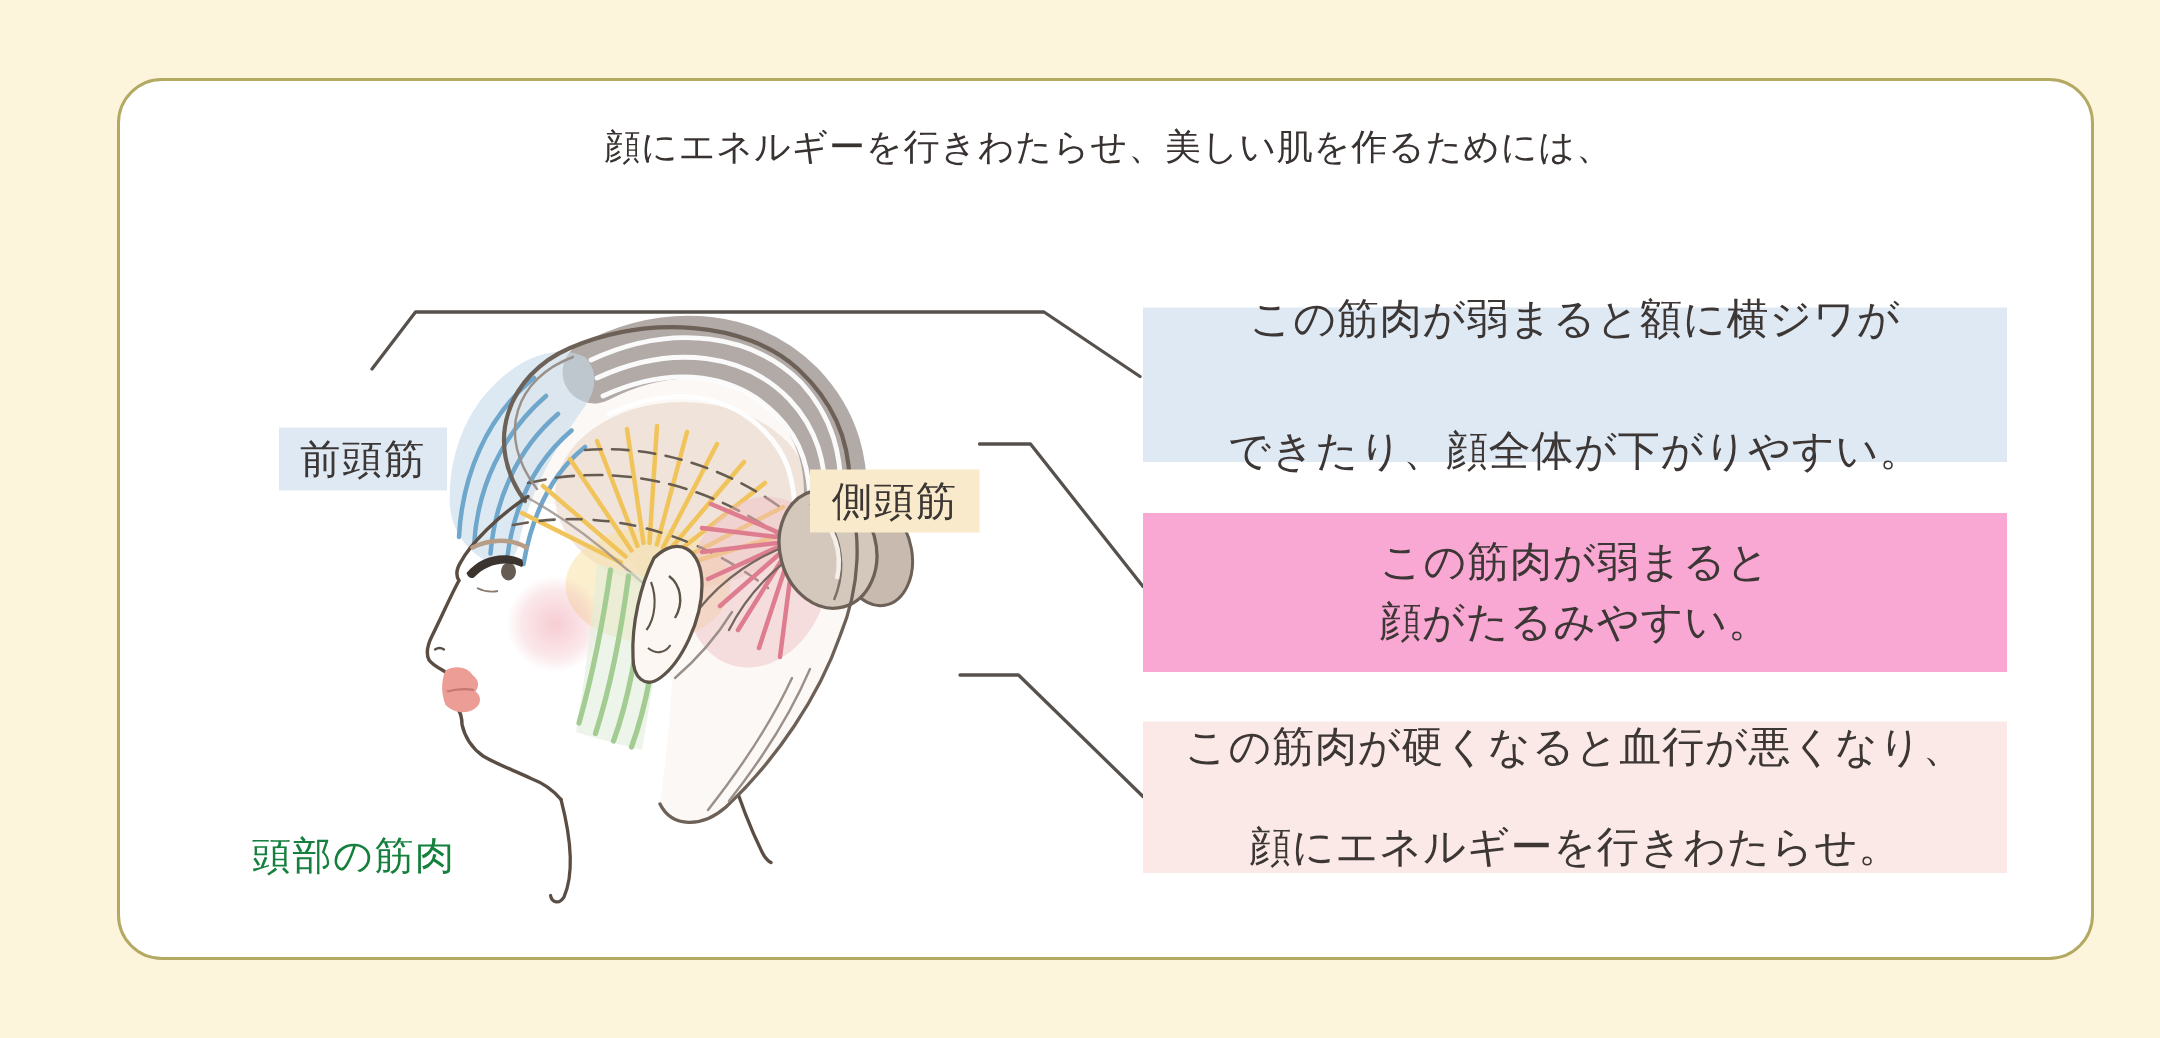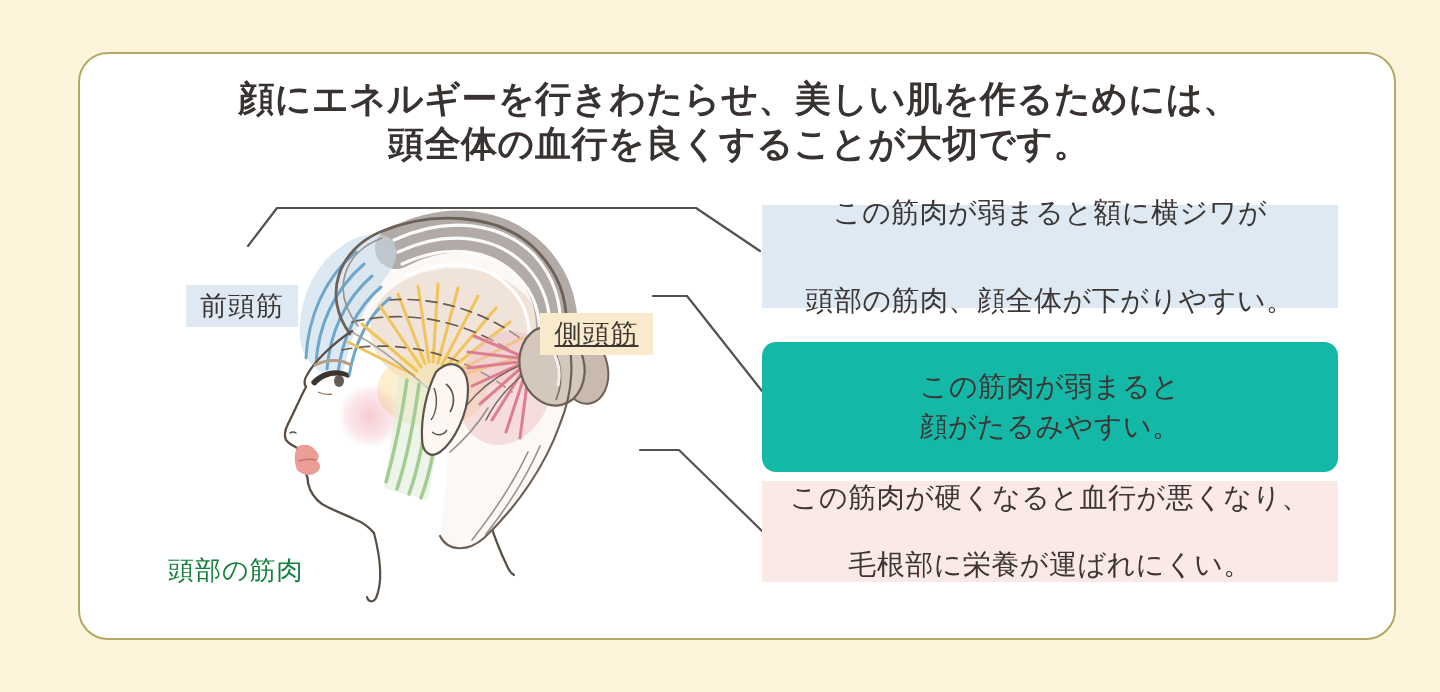--- a/index.html
+++ b/index.html
@@ -11,38 +11,38 @@
   }
   .stage{position:relative;width:1440px;height:692px;}
   .card{
     position:absolute;left:78px;top:52px;width:1318px;height:588px;
     background:#FFFFFF;border:2px solid #B3A963;border-radius:30px;
     box-sizing:border-box;
   }
   .art{position:absolute;left:0;top:0;width:1440px;height:692px;z-index:1;pointer-events:none;}
   .title{
     position:absolute;left:78px;top:76px;width:1322px;z-index:2;
-    text-align:center;font-weight:700;font-size:36px;line-height:45px;
+    text-align:center;font-weight:400;font-size:24px;line-height:45px;
     color:#383231;letter-spacing:.5px;
   }
   .callout{
     position:absolute;left:762px;width:576px;z-index:2;
     display:flex;flex-direction:column;align-items:center;justify-content:center;
     font-size:28px;line-height:40px;font-weight:500;color:#3C3634;
     text-align:center;letter-spacing:.5px;
   }
   .callout.blue{top:205px;height:103px;background:#DEE9F4;gap:48px;}
-  .callout.yellow{top:342px;height:130px;background:#14b8a6;border-radius:14px;}
+  .callout.yellow{top:342px;height:106px;background:#f9a8d4;}
   .callout.pink{top:481px;height:101px;background:#FAE9E6;gap:27px;}
   .mlabel{
     position:absolute;z-index:2;display:flex;align-items:center;justify-content:center;
     font-size:27px;font-weight:500;color:#3C3634;letter-spacing:1px;margin-top:40px;
   }
   .mlabel.front{left:186px;top:245px;width:112px;height:42px;background:#DEE9F4;}
-  .mlabel.side{left:540px;top:273px;width:113px;height:42px;background:#F8EACB;text-decoration:underline;}
+  .mlabel.side{left:540px;top:273px;width:113px;height:42px;background:#F8EACB;}
   .mlabel.back{left:525px;top:428px;width:115px;height:40px;background:#FAE6E3;}
   .caption{
     position:absolute;left:168px;top:553px;z-index:2;
     font-size:26px;font-weight:500;color:#15803d;letter-spacing:1px;
   }
 </style>
 </head>
 <body>
 
 <div class="stage">
@@ -187,37 +187,36 @@
         <path d="M 434,388 C 438,398 437,412 431,420" fill="none" stroke="#5E5348" stroke-width="1.4"></path>
         <path d="M 432,432 C 437,436 443,436 447,430" fill="none" stroke="#5E5348" stroke-width="1.4"></path>
       </g>
 
       <path d="M 374,533 C 381,560 383,582 376,598 C 373,603 368,602 367,597" fill="none" stroke="#5A4E44" stroke-width="2.2" stroke-linecap="round"></path>
     </g>
   </svg>
 
   <div class="title">
     <div>顔にエネルギーを行きわたらせ、美しい肌を作るためには、</div>
-    <div>頭全体の血行を良くすることが大切です。</div>
   </div>
 
   <div class="mlabel front">
     <span>前頭筋</span>
   </div>
   <div class="mlabel side">
     <span>側頭筋</span>
   </div>
 
   <div class="callout blue">
     <div>この筋肉が弱まると額に横ジワが</div>
-    <div>頭部の筋肉、顔全体が下がりやすい。</div>
+    <div>できたり、顔全体が下がりやすい。</div>
   </div>
   <div class="callout yellow">
     <div>この筋肉が弱まると</div>
     <div>顔がたるみやすい。</div>
   </div>
   <div class="callout pink">
     <div>この筋肉が硬くなると血行が悪くなり、</div>
-    <div>毛根部に栄養が運ばれにくい。</div>
+    <div>顔にエネルギーを行きわたらせ。</div>
   </div>
 
   <div class="caption">頭部の筋肉</div>
 </div>
 
 </body></html>

